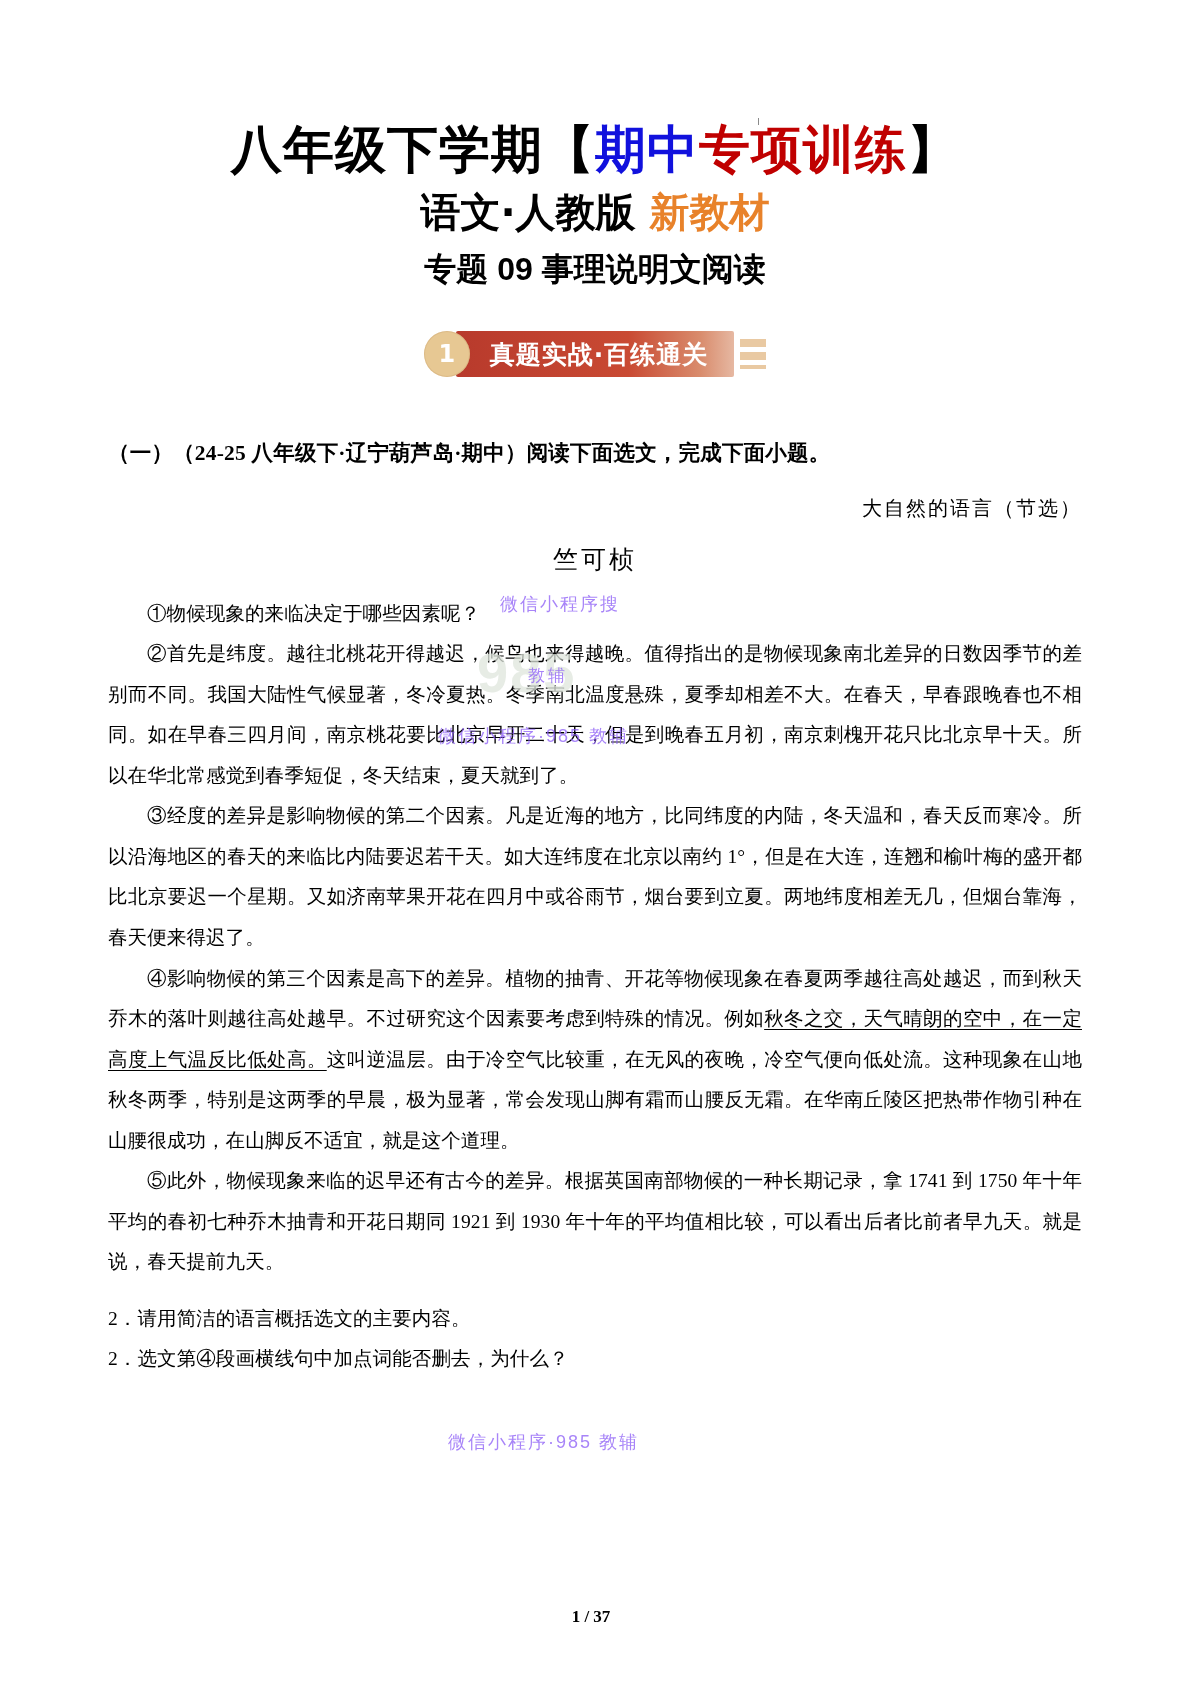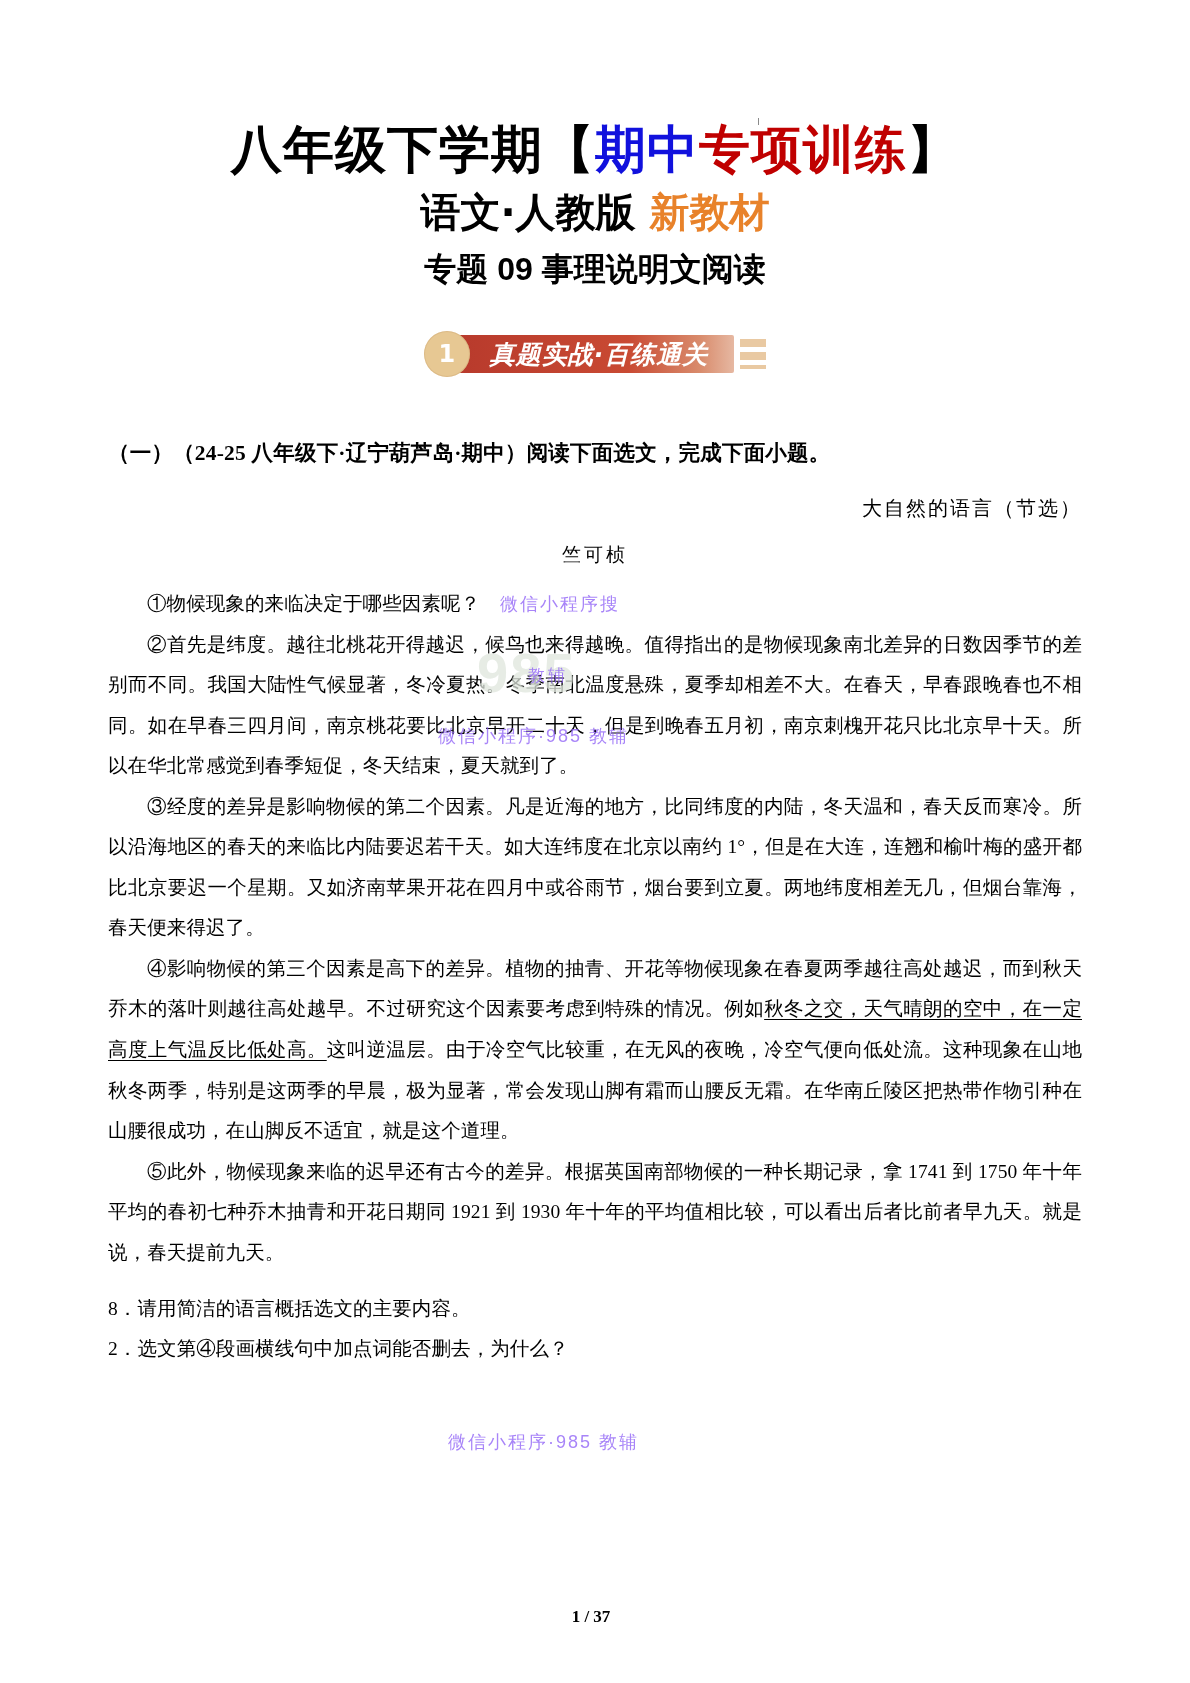--- a/index.html
+++ b/index.html
@@ -87,28 +87,27 @@
     align-items: center;
     justify-content: center;
     position: relative;
     z-index: 3;
     margin-right: -14px;
     box-shadow: 0 0 0 1px rgba(200,160,110,.35) inset;
   }
   .ribbon-bar {
     background: #c0392b;
     background: linear-gradient(90deg,#b83a2c 0%, #c94a33 62%, #d98c6d 88%, #e6b8a2 100%);
-    height: 38px;
+    height: 46px;
     display: flex;
     align-items: center;
     padding: 0 26px 0 34px;
     position: relative;
     z-index: 2;
     border-radius: 2px;
-    font-style: italic;
   }
   .ribbon-text {
     color: #ffffff;
     font-family: "DejaVu Sans", "Liberation Sans", sans-serif;
     font-weight: 900;
     font-size: 25px;
     letter-spacing: 1px;
     white-space: nowrap;
   }
   .ribbon-tail {
@@ -137,21 +136,21 @@
   
   .article-title {
     text-align: right;
     font-size: 20px;
     line-height: 1.6;
     margin-top: 22px;
     letter-spacing: 2px;
   }
   .article-author {
     text-align: center;
-    font-size: 19px;
+    font-size: 25px;
     line-height: 1.6;
     margin-top: 16px;
     letter-spacing: 3px;
   }
 
   .body-text { margin-top: 14px; }
   .para {
     font-size: 19.5px;
     line-height: 2.08;
     text-align: justify;
@@ -250,19 +249,19 @@
 
   <div class="body-text">
     <p class="para">①物候现象的来临决定于哪些因素呢？</p>
     <p class="para">②首先是纬度。越往北桃花开得越迟，候鸟也来得越晚。值得指出的是物候现象南北差异的日数因季节的差别而不同。我国大陆性气候显著，冬冷夏热。冬季南北温度悬殊，夏季却相差不大。在春天，早春跟晚春也不相同。如在早春三四月间，南京桃花要比北京早开二十天，但是到晚春五月初，南京刺槐开花只比北京早十天。所以在华北常感觉到春季短促，冬天结束，夏天就到了。</p>
     <p class="para">③经度的差异是影响物候的第二个因素。凡是近海的地方，比同纬度的内陆，冬天温和，春天反而寒冷。所以沿海地区的春天的来临比内陆要迟若干天。如大连纬度在北京以南约 1°，但是在大连，连翘和榆叶梅的盛开都比北京要迟一个星期。又如济南苹果开花在四月中或谷雨节，烟台要到立夏。两地纬度相差无几，但烟台靠海，春天便来得迟了。</p>
     <p class="para"><span>④影响物候的第三个因素是高下的差异。植物的抽青、开花等物候现象在春夏两季越往高处越迟，而到秋天乔木的落叶则越往高处越早。不过研究这个因素要考虑到特殊的情况。例如</span><span class="u">秋冬之交，天气晴朗的空中，在一定高度上气温反比低处高。</span><span>这叫逆温层。由于冷空气比较重，在无风的夜晚，冷空气便向低处流。这种现象在山地秋冬两季，特别是这两季的早晨，极为显著，常会发现山脚有霜而山腰反无霜。在华南丘陵区把热带作物引种在山腰很成功，在山脚反不适宜，就是这个道理。</span></p>
     <p class="para">⑤此外，物候现象来临的迟早还有古今的差异。根据英国南部物候的一种长期记录，拿 1741 到 1750 年十年平均的春初七种乔木抽青和开花日期同 1921 到 1930 年十年的平均值相比较，可以看出后者比前者早九天。就是说，春天提前九天。</p>
   </div>
 
   <div class="qlist">
-    <p class="qitem">8．请用简洁的语言概括选文的主要内容。</p>
+    <p class="qitem">2．请用简洁的语言概括选文的主要内容。</p>
     <p class="qitem">2．选文第④段画横线句中加点词能否删去，为什么？</p>
   </div>
 
   <div class="footer">1 / 37</div>
 
 </div>
 
 </body></html>

